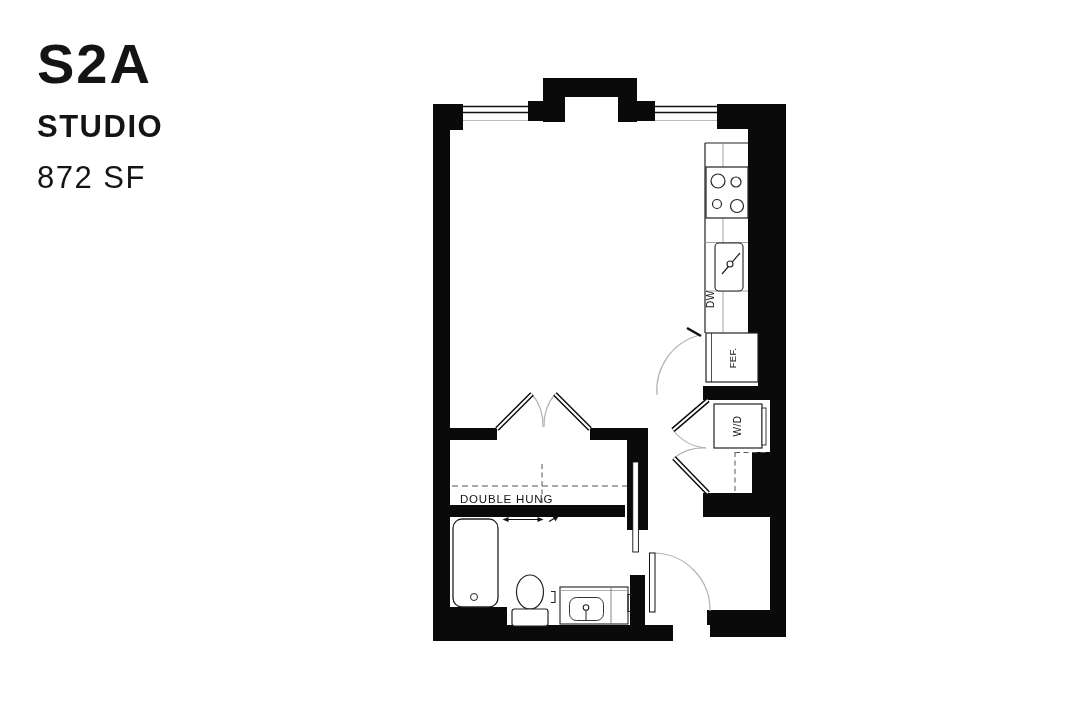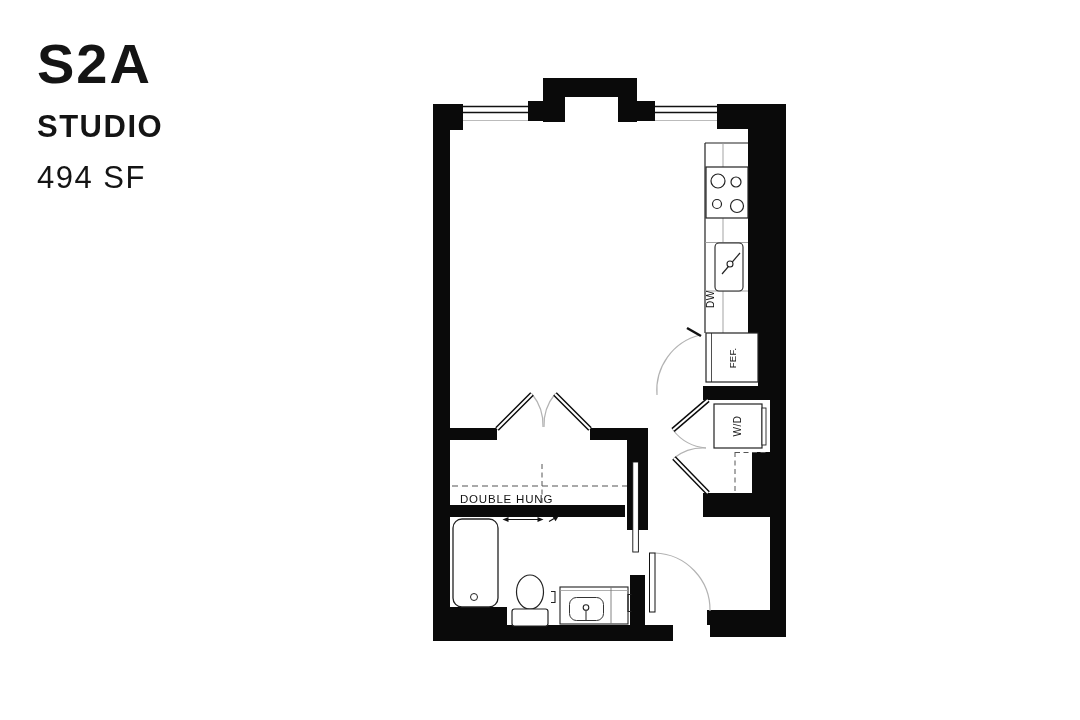--- a/index.html
+++ b/index.html
@@ -15,21 +15,21 @@
   .lbl-xs{font-size:9.5px;letter-spacing:0.3px;}
 </style>
 </head>
 <body>
 
 <div class="page">
 
   <div class="title-block">
     <div class="plan-code">S2A</div>
     <div class="plan-type">STUDIO</div>
-    <div class="plan-area">494 SF</div>
+    <div class="plan-area">872 SF</div>
   </div>
 
   <svg width="1080" height="720" viewBox="0 0 1080 720">
 
     <g fill="#0a0a0a" stroke="none">
       <rect x="433" y="104" width="17" height="537"></rect>
       <rect x="433" y="104" width="30" height="26"></rect>
       <rect x="543" y="78" width="94" height="44"></rect>
       <rect x="528" y="101" width="16" height="20"></rect>
       <rect x="636" y="101" width="19" height="20"></rect>

